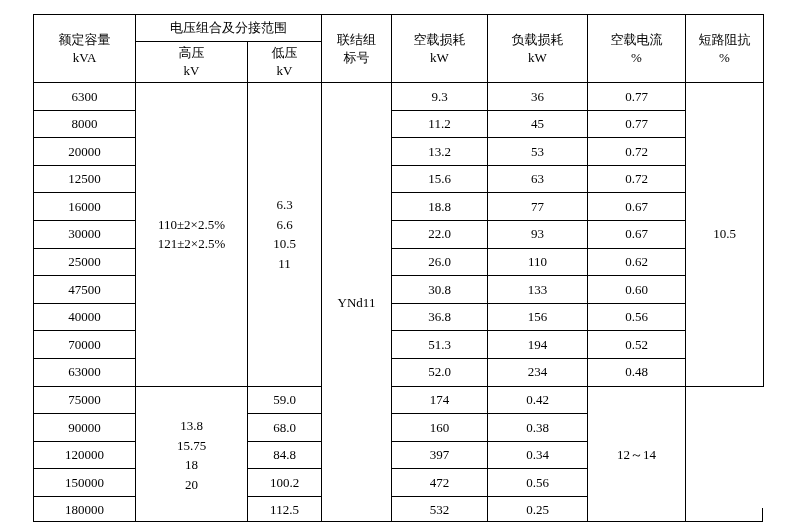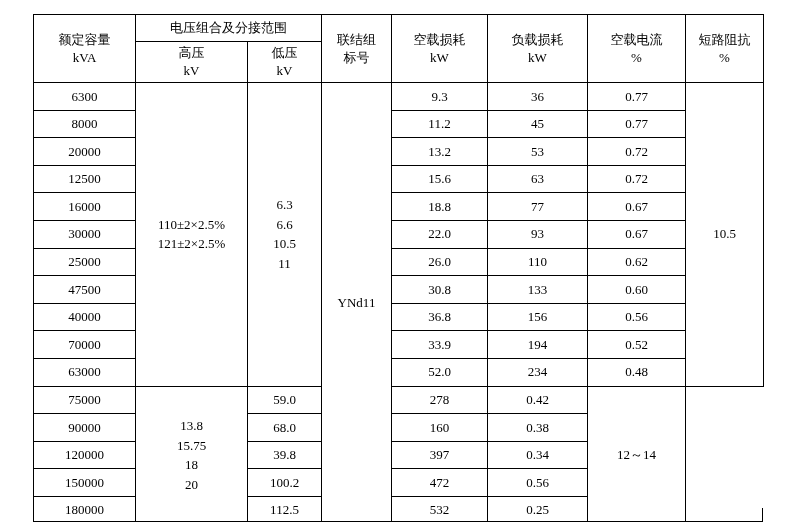--- a/index.html
+++ b/index.html
@@ -207,53 +207,53 @@
         <td class="row-cell">0.60</td>
       </tr>
       <tr>
         <td class="row-cell capcell">40000</td>
         <td class="row-cell">36.8</td>
         <td class="row-cell">156</td>
         <td class="row-cell">0.56</td>
       </tr>
       <tr>
         <td class="row-cell capcell">70000</td>
-        <td class="row-cell">33.9</td>
+        <td class="row-cell">51.3</td>
         <td class="row-cell">194</td>
         <td class="row-cell">0.52</td>
       </tr>
       <tr>
         <td class="row-cell capcell">63000</td>
         <td class="row-cell">52.0</td>
         <td class="row-cell">234</td>
         <td class="row-cell">0.48</td>
       </tr>
 
       <tr>
         <td class="row-cell capcell">75000</td>
         <td rowspan="5">
           <span class="voltline">13.8</span>
           <span class="voltline">15.75</span>
           <span class="voltline">18</span>
           <span class="voltline">20</span>
         </td>
         <td class="row-cell">59.0</td>
-        <td class="row-cell">278</td>
+        <td class="row-cell">174</td>
         <td class="row-cell">0.42</td>
         <td class="imp-cell" rowspan="5">12～14</td>
       </tr>
       <tr>
         <td class="row-cell capcell">90000</td>
         <td class="row-cell">68.0</td>
         <td class="row-cell">160</td>
         <td class="row-cell">0.38</td>
       </tr>
       <tr>
         <td class="row-cell capcell">120000</td>
-        <td class="row-cell">39.8</td>
+        <td class="row-cell">84.8</td>
         <td class="row-cell">397</td>
         <td class="row-cell">0.34</td>
       </tr>
       <tr>
         <td class="row-cell capcell">150000</td>
         <td class="row-cell">100.2</td>
         <td class="row-cell">472</td>
         <td class="row-cell">0.56</td>
       </tr>
       <tr>

